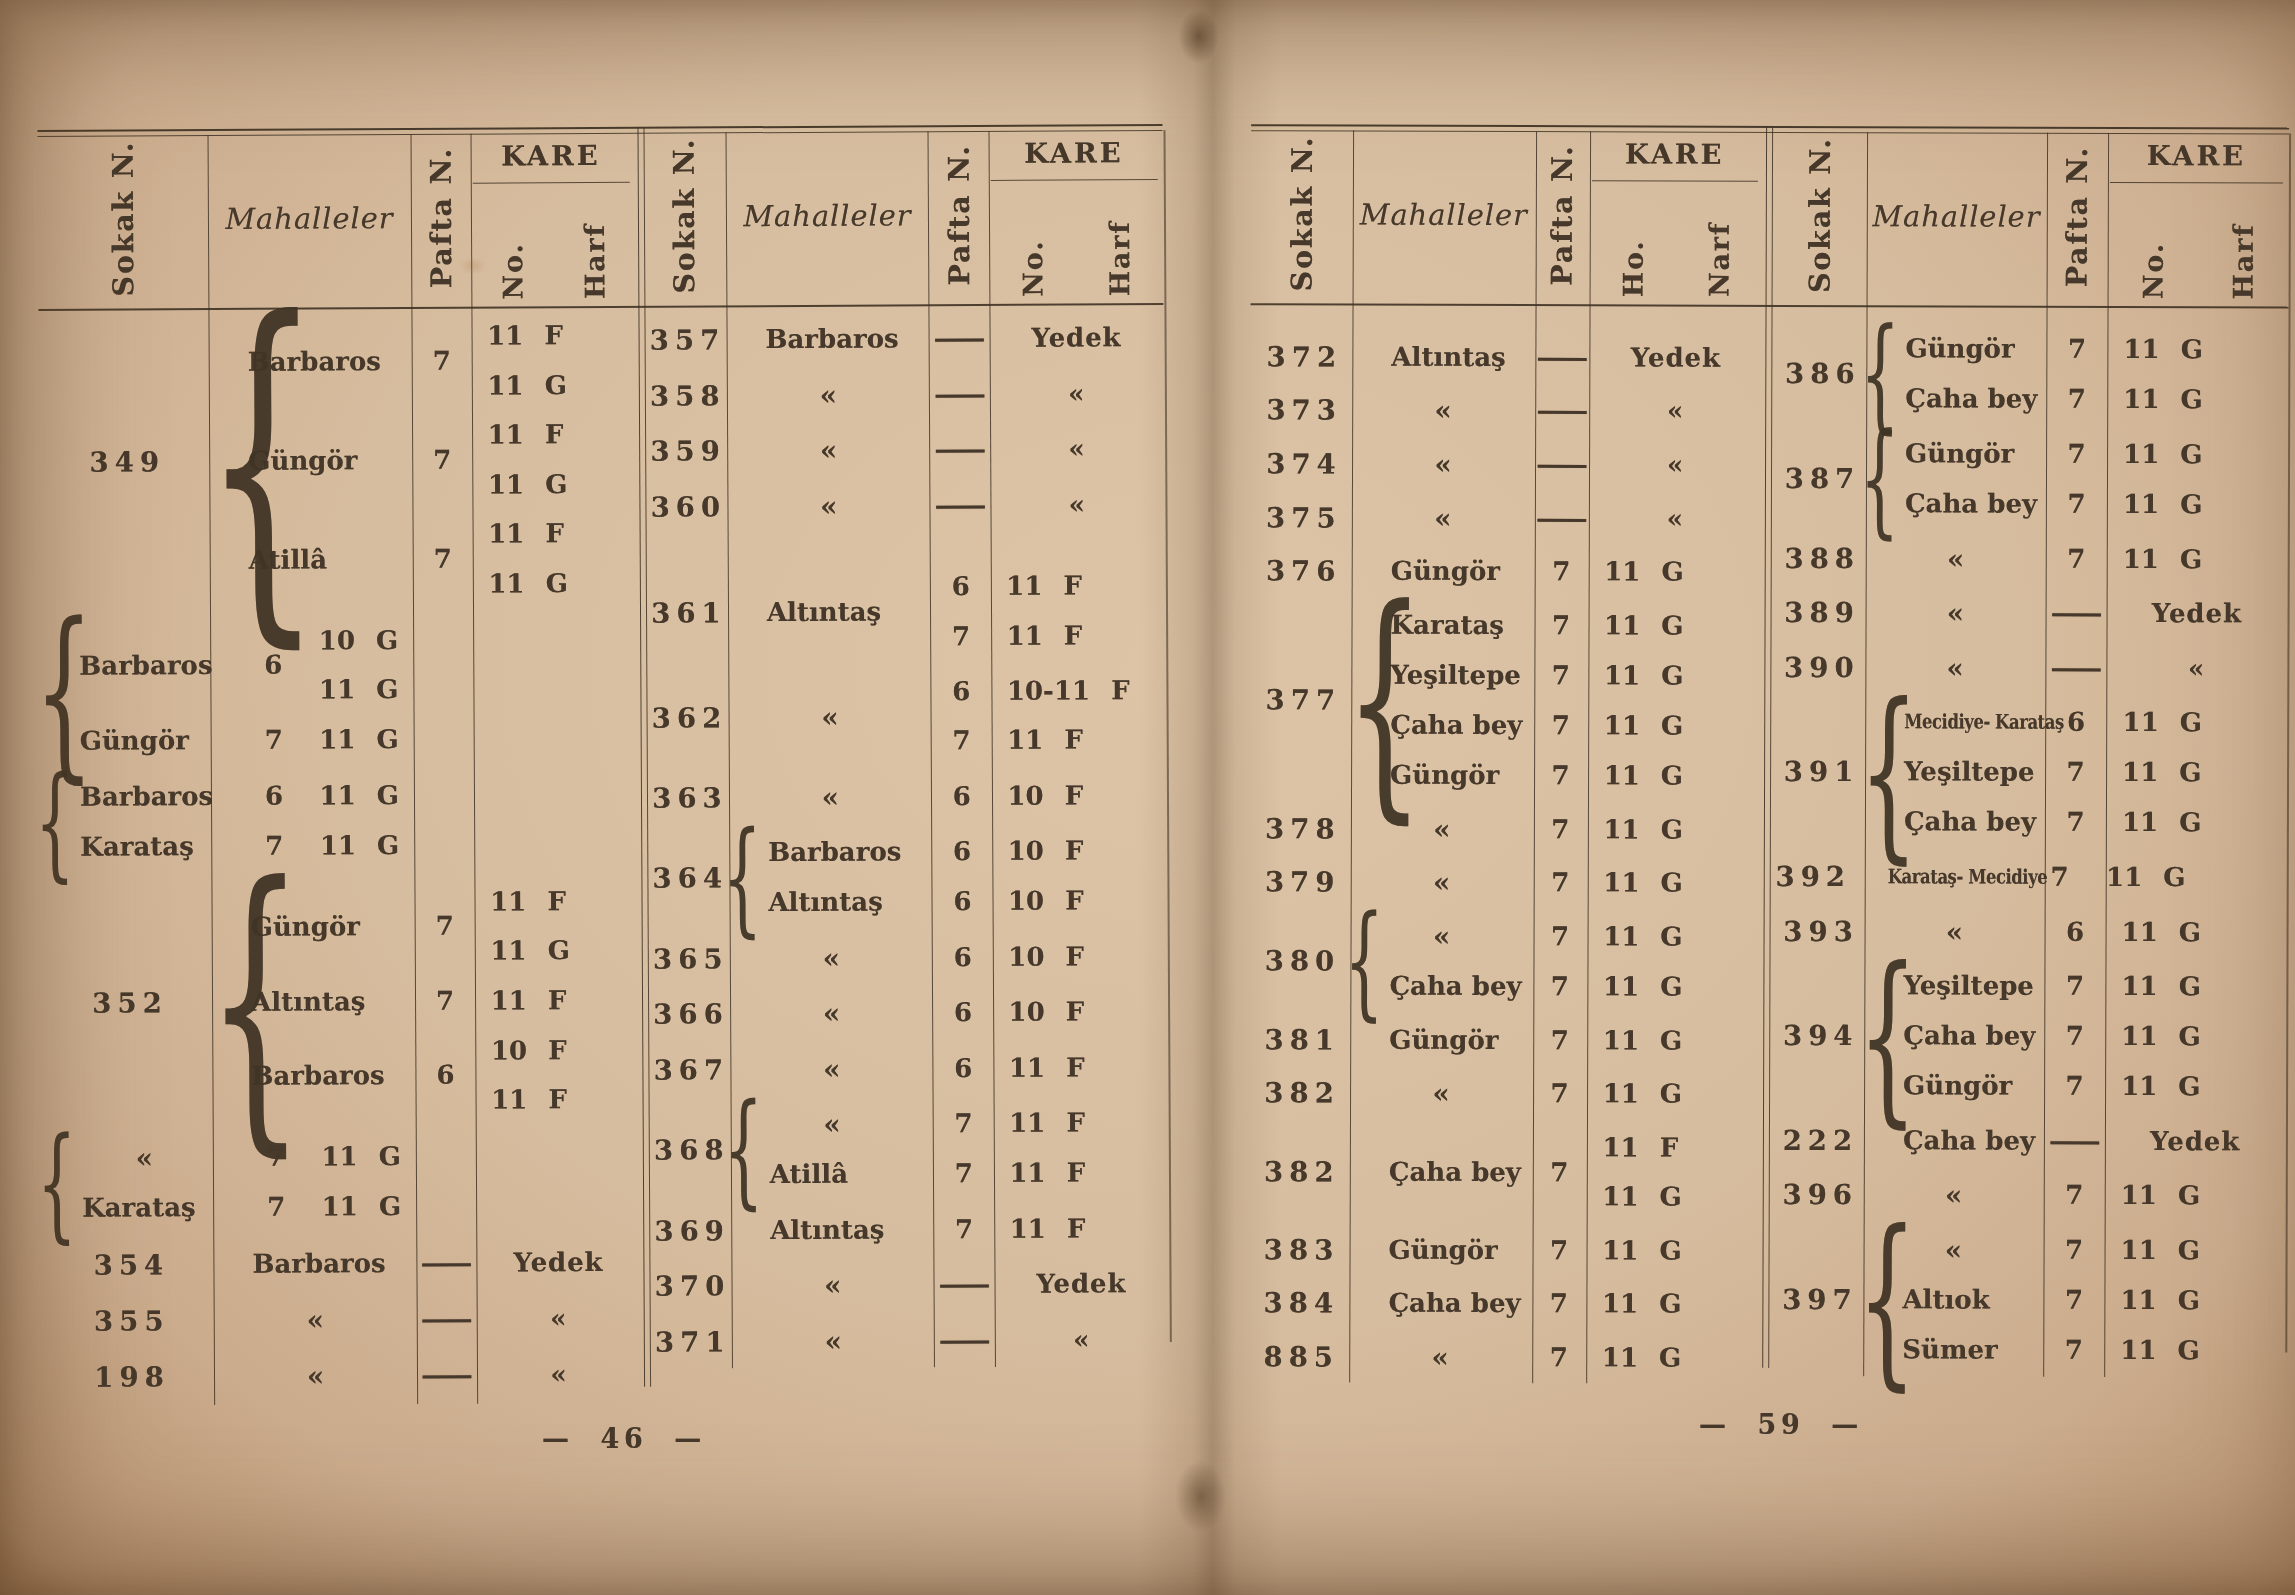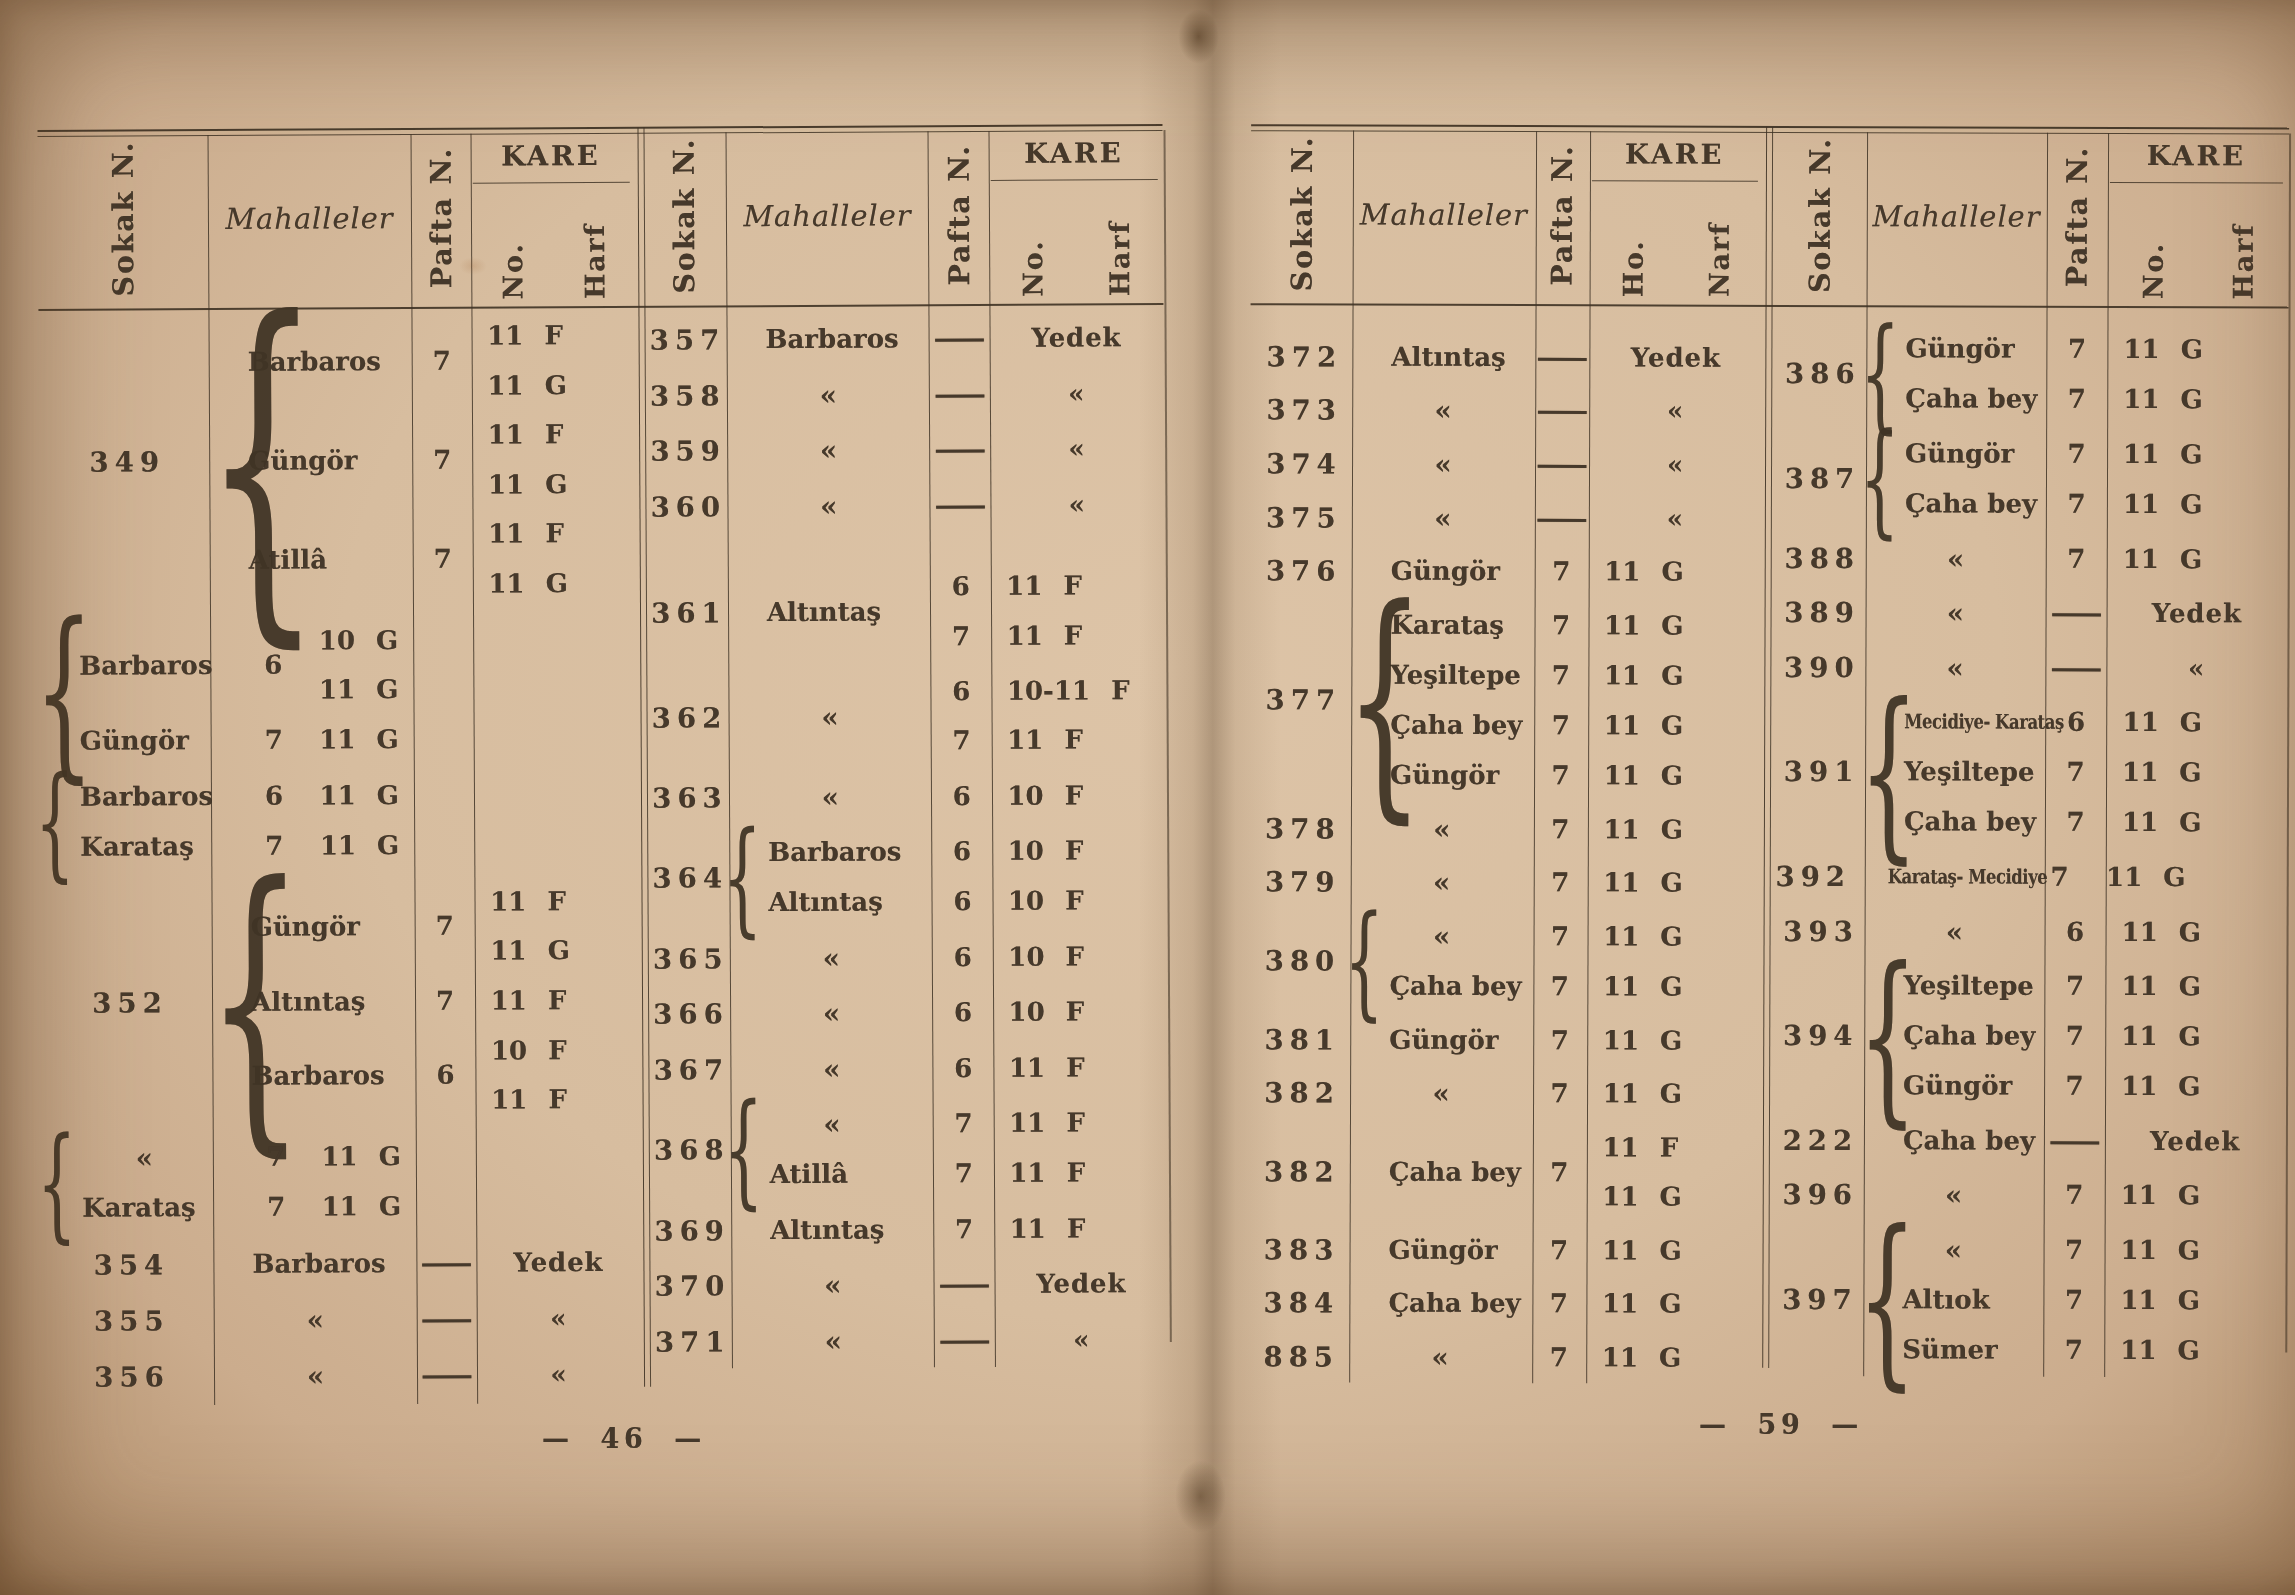--- a/index.html
+++ b/index.html
@@ -288,21 +288,21 @@
                     <i>—</i>
                   </span>
                 </div>
                 <div class="ek center" style="width: 164px;">
                   <span class="kc">«</span>
                 </div>
               </div>
             </div>
           </div>
           <div class="grp" style="margin-bottom: 6.4px;">
-            <div class="gnum" style="width: 170px;">356</div>
+            <div class="gnum" style="width: 170px;">198</div>
             <div class="gbody" style="width: 427px;">
               <div class="ent" style="height: 50px;">
                 <div class="em q" style="width: 203px;">
                   <span>«</span>
                 </div>
                 <div class="ep" style="width: 60px;">
                   <span class="dash">
                     <i>—</i>
                   </span>
                 </div>

